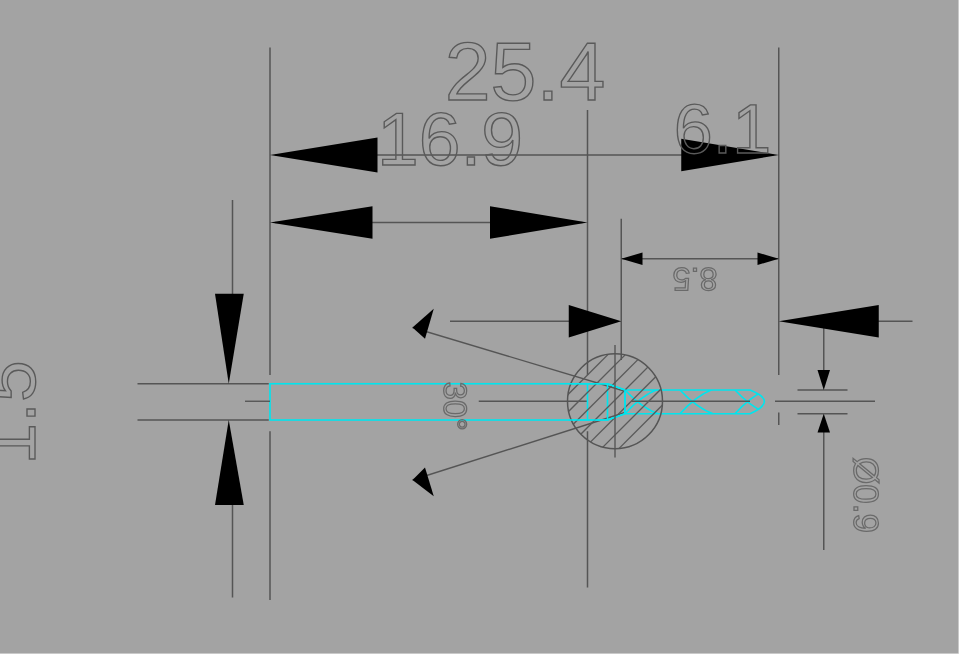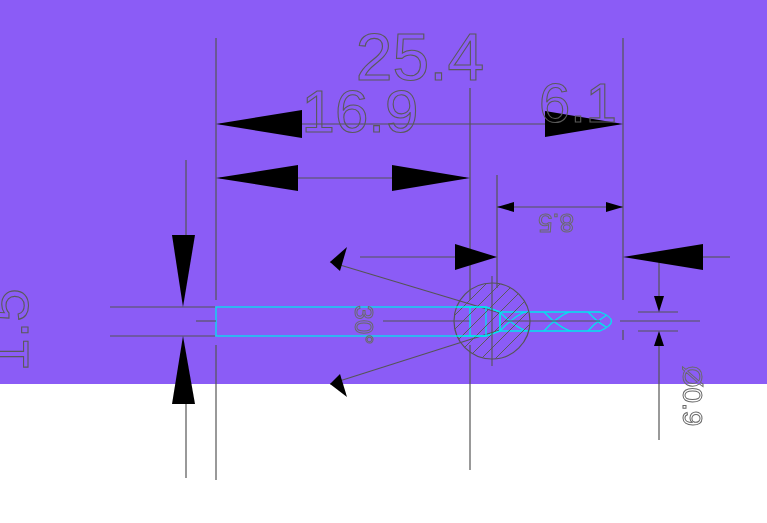--- a/index.html
+++ b/index.html
@@ -9,22 +9,22 @@
   }
   body {
     width: 767px;
     height: 523px;
     font-family: "Liberation Sans", sans-serif;
     overflow: hidden;
   }
   #drawing-root {
     position: relative;
     width: 767px;
-    height: 384px;
-    background: #8b5cf6;
+    height: 523px;
+    background: #a3a3a3;
   }
   svg#cad-svg {
     display: block;
     width: 767px;
     height: 523px;
   }
   .dim-text {
     font-family: "Liberation Sans", sans-serif;
     fill: none;
     stroke: #5a5a5a;

